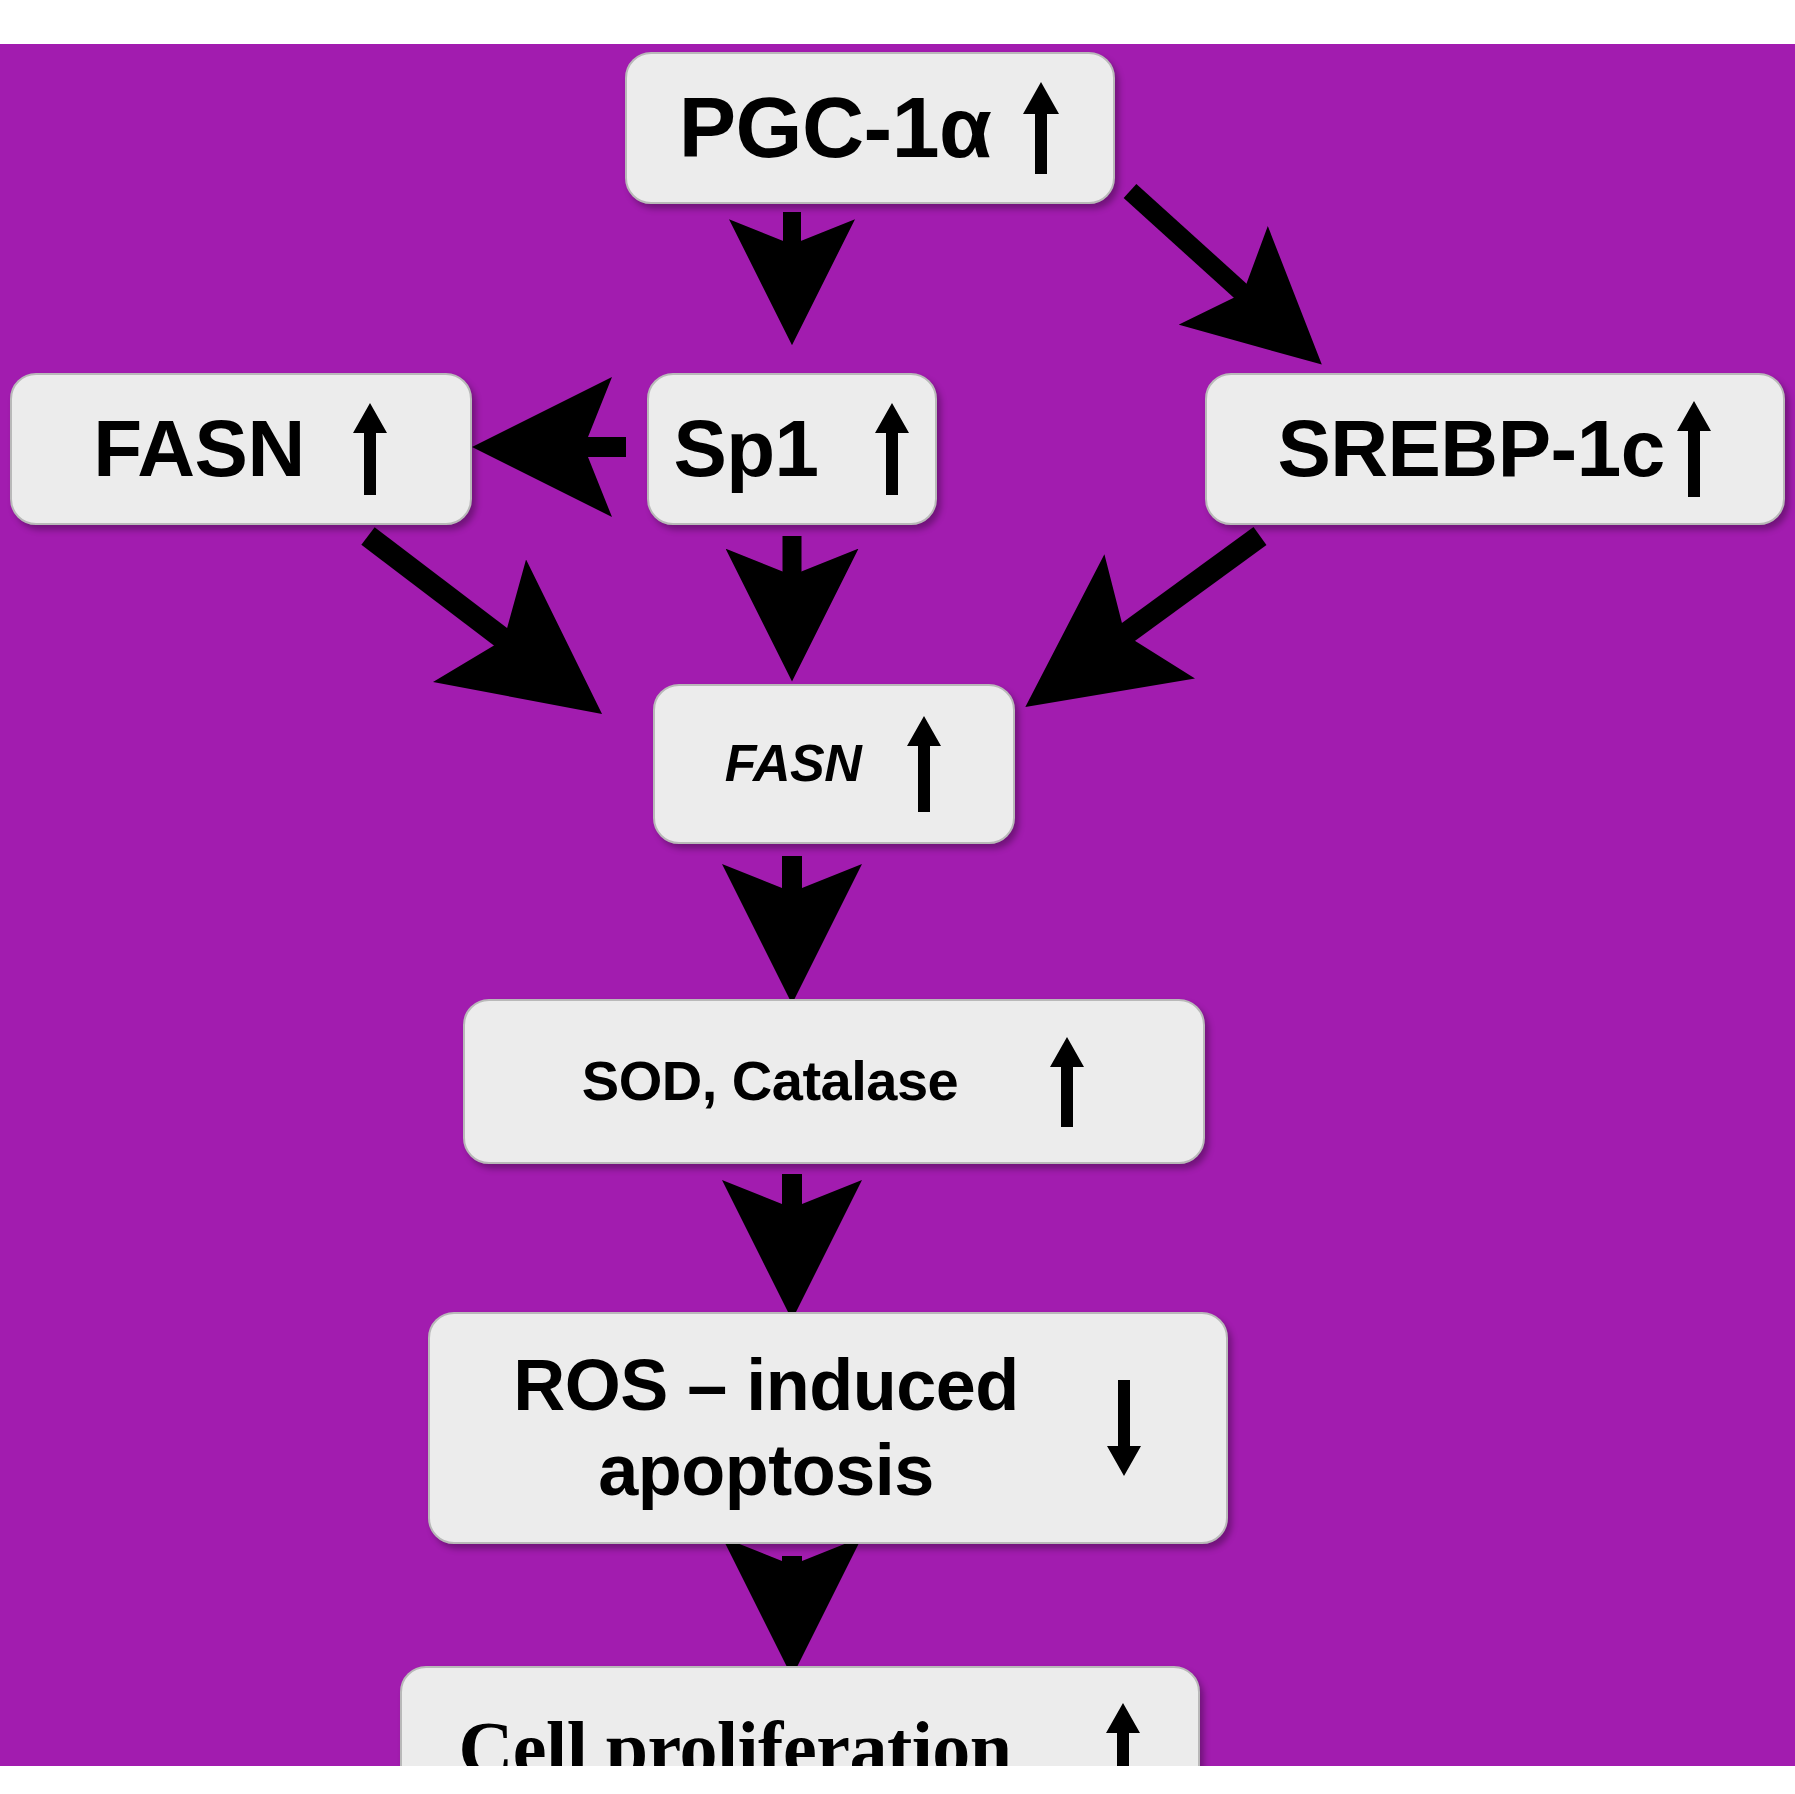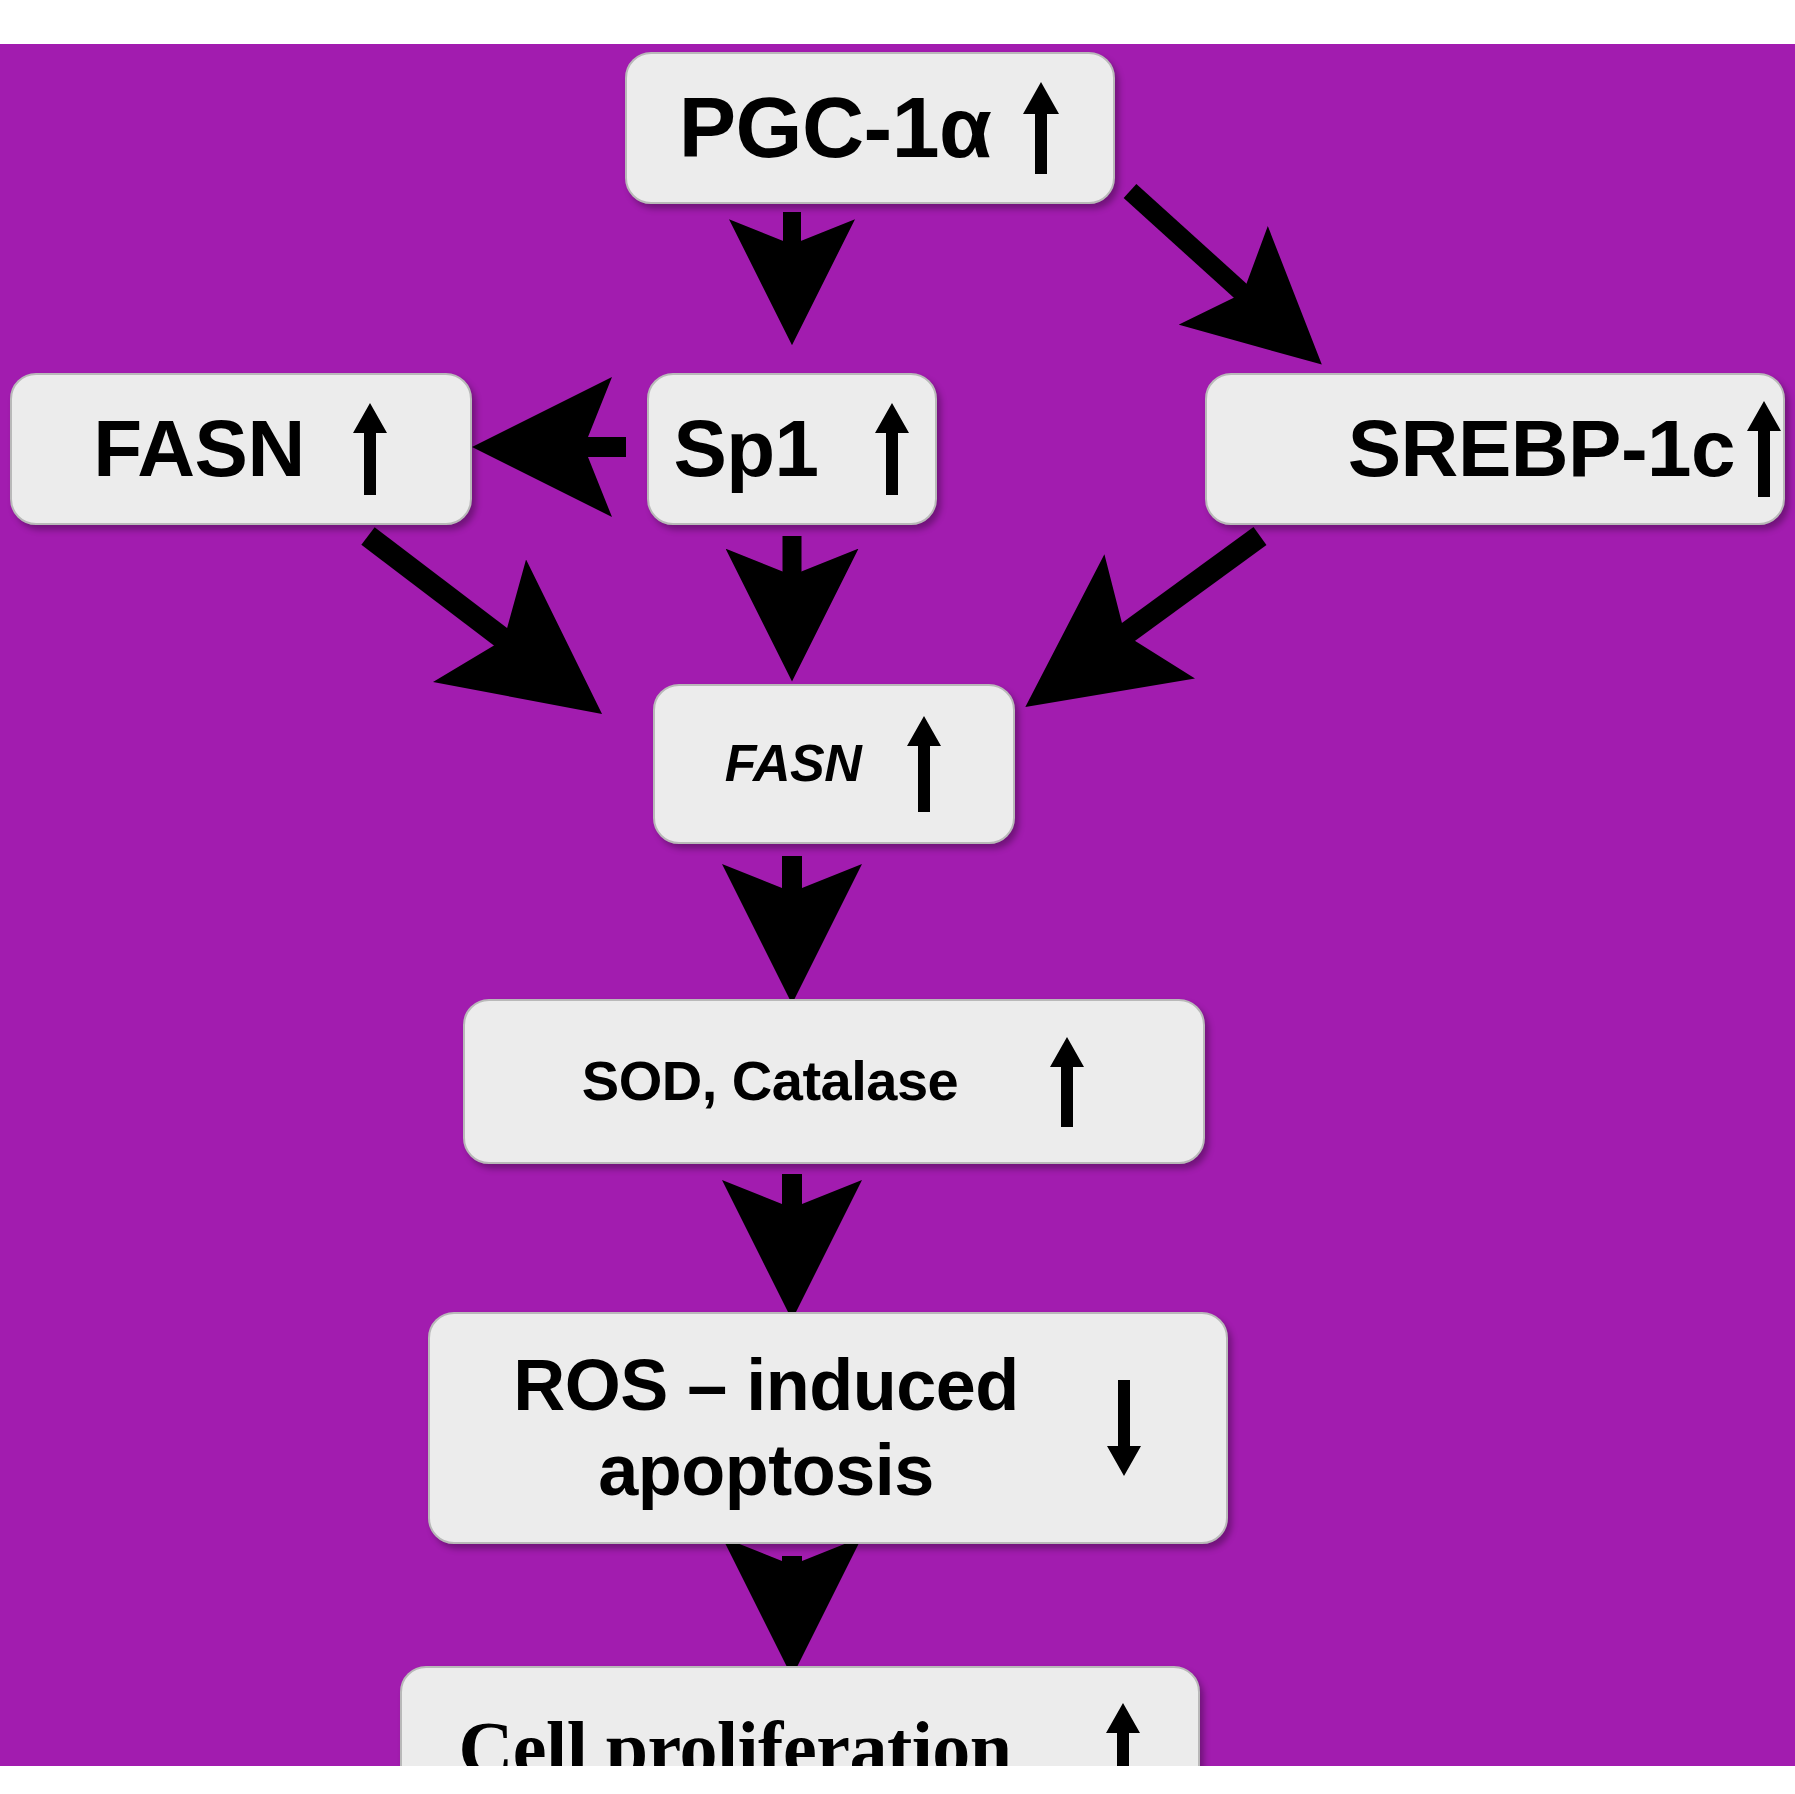--- a/index.html
+++ b/index.html
@@ -52,21 +52,21 @@
   #node-sp1     { left: 647px;  top: 329px;  width: 290px; height: 152px; }
   #node-srebp1c { left: 1205px; top: 329px;  width: 580px; height: 152px; }
   #node-fasn    { left: 653px;  top: 640px;  width: 362px; height: 160px; }
   #node-sod     { left: 463px;  top: 955px;  width: 742px; height: 165px; }
   #node-ros     { left: 428px;  top: 1268px; width: 800px; height: 232px; }
   #node-cell    { left: 400px;  top: 1622px; width: 800px; height: 166px; }
 
   #node-pgc1a   { font-size: 86px; }
   #node-acbp    { font-size: 80px; }
   #node-sp1     { font-size: 80px; }
-  #node-srebp1c { font-size: 80px; justify-content: flex-end; }
+  #node-srebp1c { font-size: 80px; }
   #node-fasn    { font-size: 52px; font-style: italic; }
   #node-sod     { font-size: 56px; }
   #node-ros     { font-size: 72px; }
   #node-cell    { font-size: 76px; }
 
   #node-pgc1a   .inner { gap: 30px; }
   #node-acbp    .inner { gap: 46px; }
   #node-sp1     .inner { gap: 54px; }
   #node-srebp1c .inner { gap: 10px; }
   #node-fasn    .inner { gap: 44px; }

